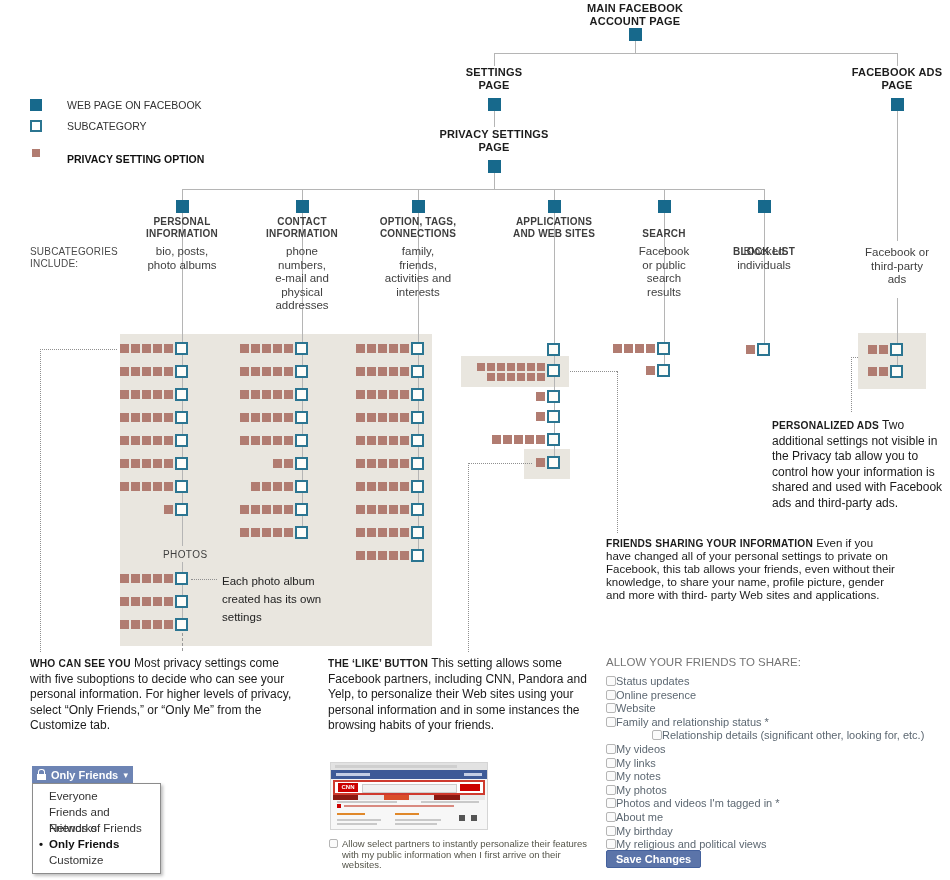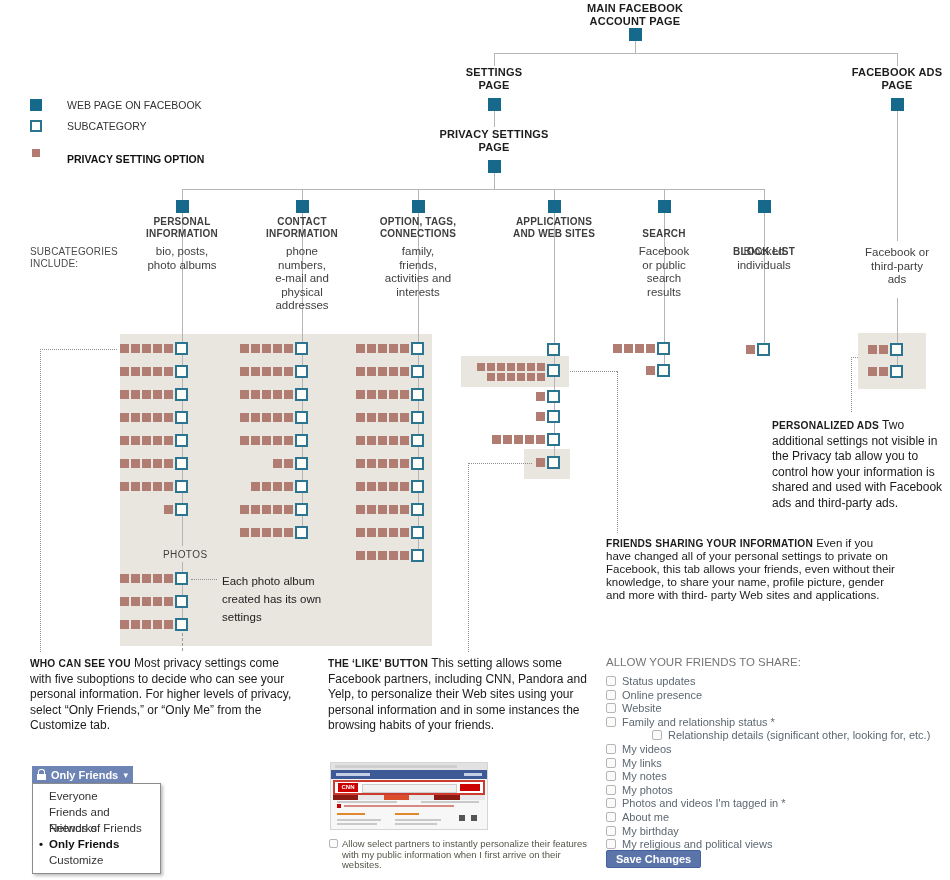--- a/index.html
+++ b/index.html
@@ -47,21 +47,21 @@
     border:1.5px solid #fff;border-bottom:none;border-radius:3px 3px 0 0;}
   .lock:after{content:"";position:absolute;bottom:0;left:0;width:9px;height:6px;background:#fff;}
   .dd-menu{position:absolute;left:32px;top:783px;width:127px;background:#fff;
     border:1px solid #8c8c8c;box-shadow:2px 2px 3px rgba(0,0,0,.25);padding:4px 0 5px;}
   .dd-item{position:relative;height:16px;line-height:16px;padding-left:16px;
     font-size:11.5px;color:#333;cursor:pointer;}
   .dd-item.sel{font-weight:700;color:#111;}
   .dd-item.sel::before{content:"•";position:absolute;left:6px;}
   
   .fs-header{position:absolute;left:606px;top:656px;font-size:11.5px;color:#757575;}
-  .fs-item{position:absolute;left:606px;display:flex;align-items:flex-start;gap:6px;
+  .fs-item{position:absolute;left:606px;display:flex;align-items:flex-start;
     font-size:11px;color:#5d6872;}
   .cb{width:8px;height:8px;background:#fbfbfb;border:1px solid #b5b5b5;border-radius:2px;
     flex:0 0 8px;margin-top:1px;cursor:pointer;}
   .save-btn{position:absolute;left:606px;top:850px;background:#5b74a9;border:1px solid #44619d;
     color:#fff;font-weight:700;font-size:11px;padding:2px 9px;border-radius:2px;cursor:pointer;
     font-family:"Liberation Sans",sans-serif;}
   
   .partner{position:absolute;left:329px;top:839px;width:270px;display:flex;gap:4px;
     font-size:9.5px;color:#55554a;line-height:10.5px;}
   .partner .cb{width:7px;height:7px;flex:0 0 7px;margin-top:0;}

